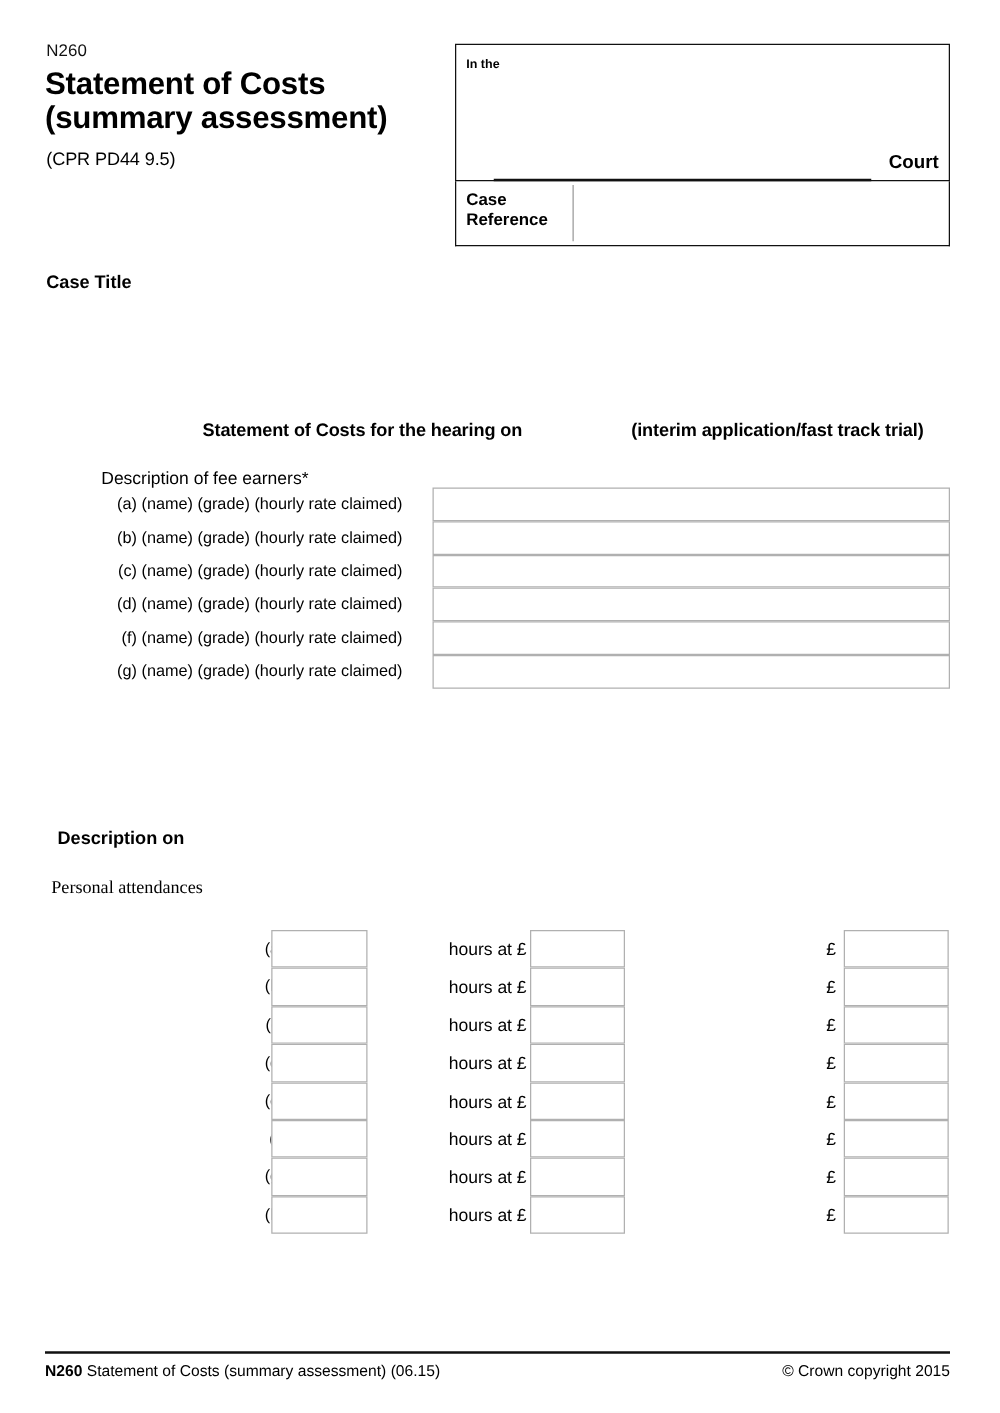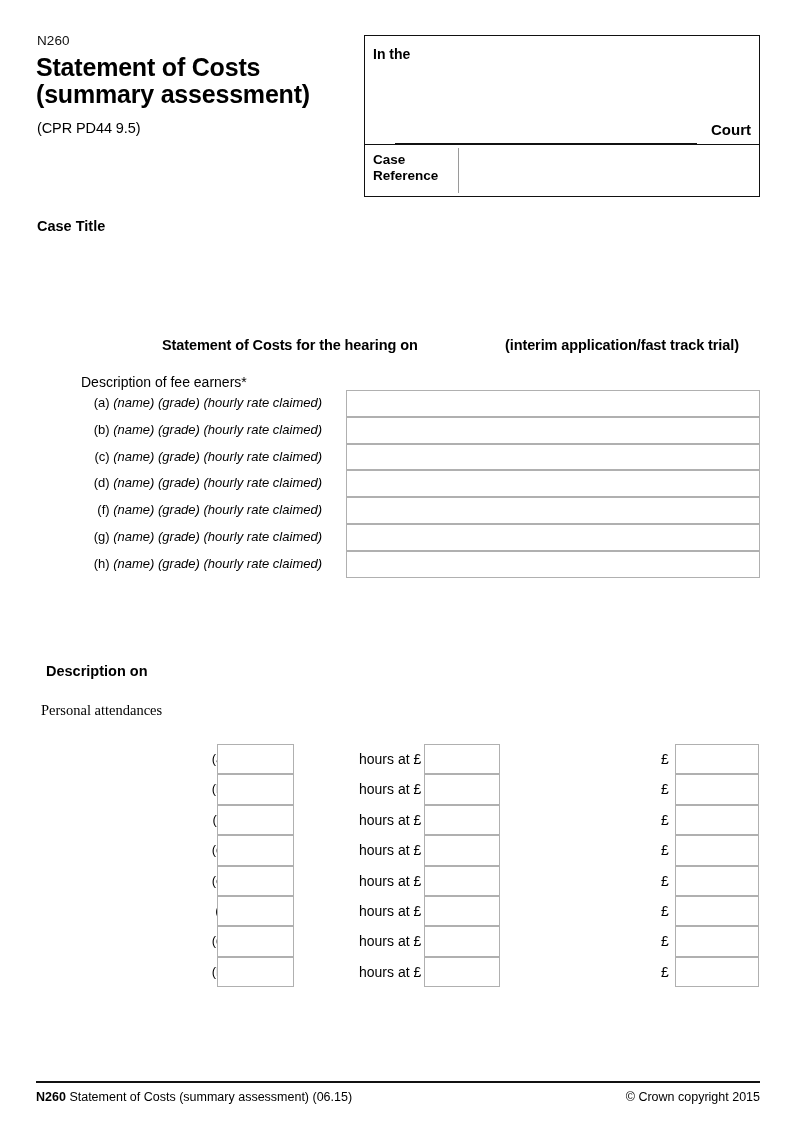--- a/index.html
+++ b/index.html
@@ -59,21 +59,21 @@
     top: 35px;
     width: 396px;
     height: 110px;
     border: 1.6px solid #111;
     box-sizing: border-box;
   }
   .court-box-label {
     position: absolute;
     left: 8px;
     top: 10px;
-    font-size: 14px;
+    font-size: 10px;
     font-weight: bold;
   }
   .court-word {
     position: absolute;
     right: 8px;
     bottom: 6px;
     font-size: 15px;
     font-weight: bold;
     margin-left: 10px;
   }
@@ -160,21 +160,21 @@
     height: 26.8px;
   }
   .fee-row-label {
     position: absolute;
     right: 478px;
     top: 5px;
     font-size: 13px;
     white-space: nowrap;
     text-align: right;
   }
-  .fee-row-label .ital { font-style: italic; }
+  .fee-row-label .ital { }
   .fee-row-box {
     position: absolute;
     left: 346px;
     top: 0;
     width: 414px;
     height: 26.8px;
     border: 1px solid #b0b0b0;
     box-sizing: border-box;
     background: #fff;
   }
@@ -339,24 +339,20 @@
     <div class="fee-row">
       <div class="fee-row-label"><span>(f)</span> <span class="ital">(name) (grade) (hourly rate claimed)</span></div>
       <div class="fee-row-box"></div>
     </div>
 
     <div class="fee-row">
       <div class="fee-row-label"><span>(g)</span> <span class="ital">(name) (grade) (hourly rate claimed)</span></div>
       <div class="fee-row-box"></div>
     </div>
 
-    <div class="fee-row">
-      <div class="fee-row-label"><span>(h)</span> <span class="ital">(name) (grade) (hourly rate claimed)</span></div>
-      <div class="fee-row-box"></div>
-    </div>
 
   </div>
 
   <div class="attend-heading">Description on</div>
   <div class="attend-sub">Personal attendances</div>
 
   <div class="att-rows">
 
     <div class="att-row">
       <div class="att-label"><span>(a)</span> <span class="ital">(number)</span></div>

